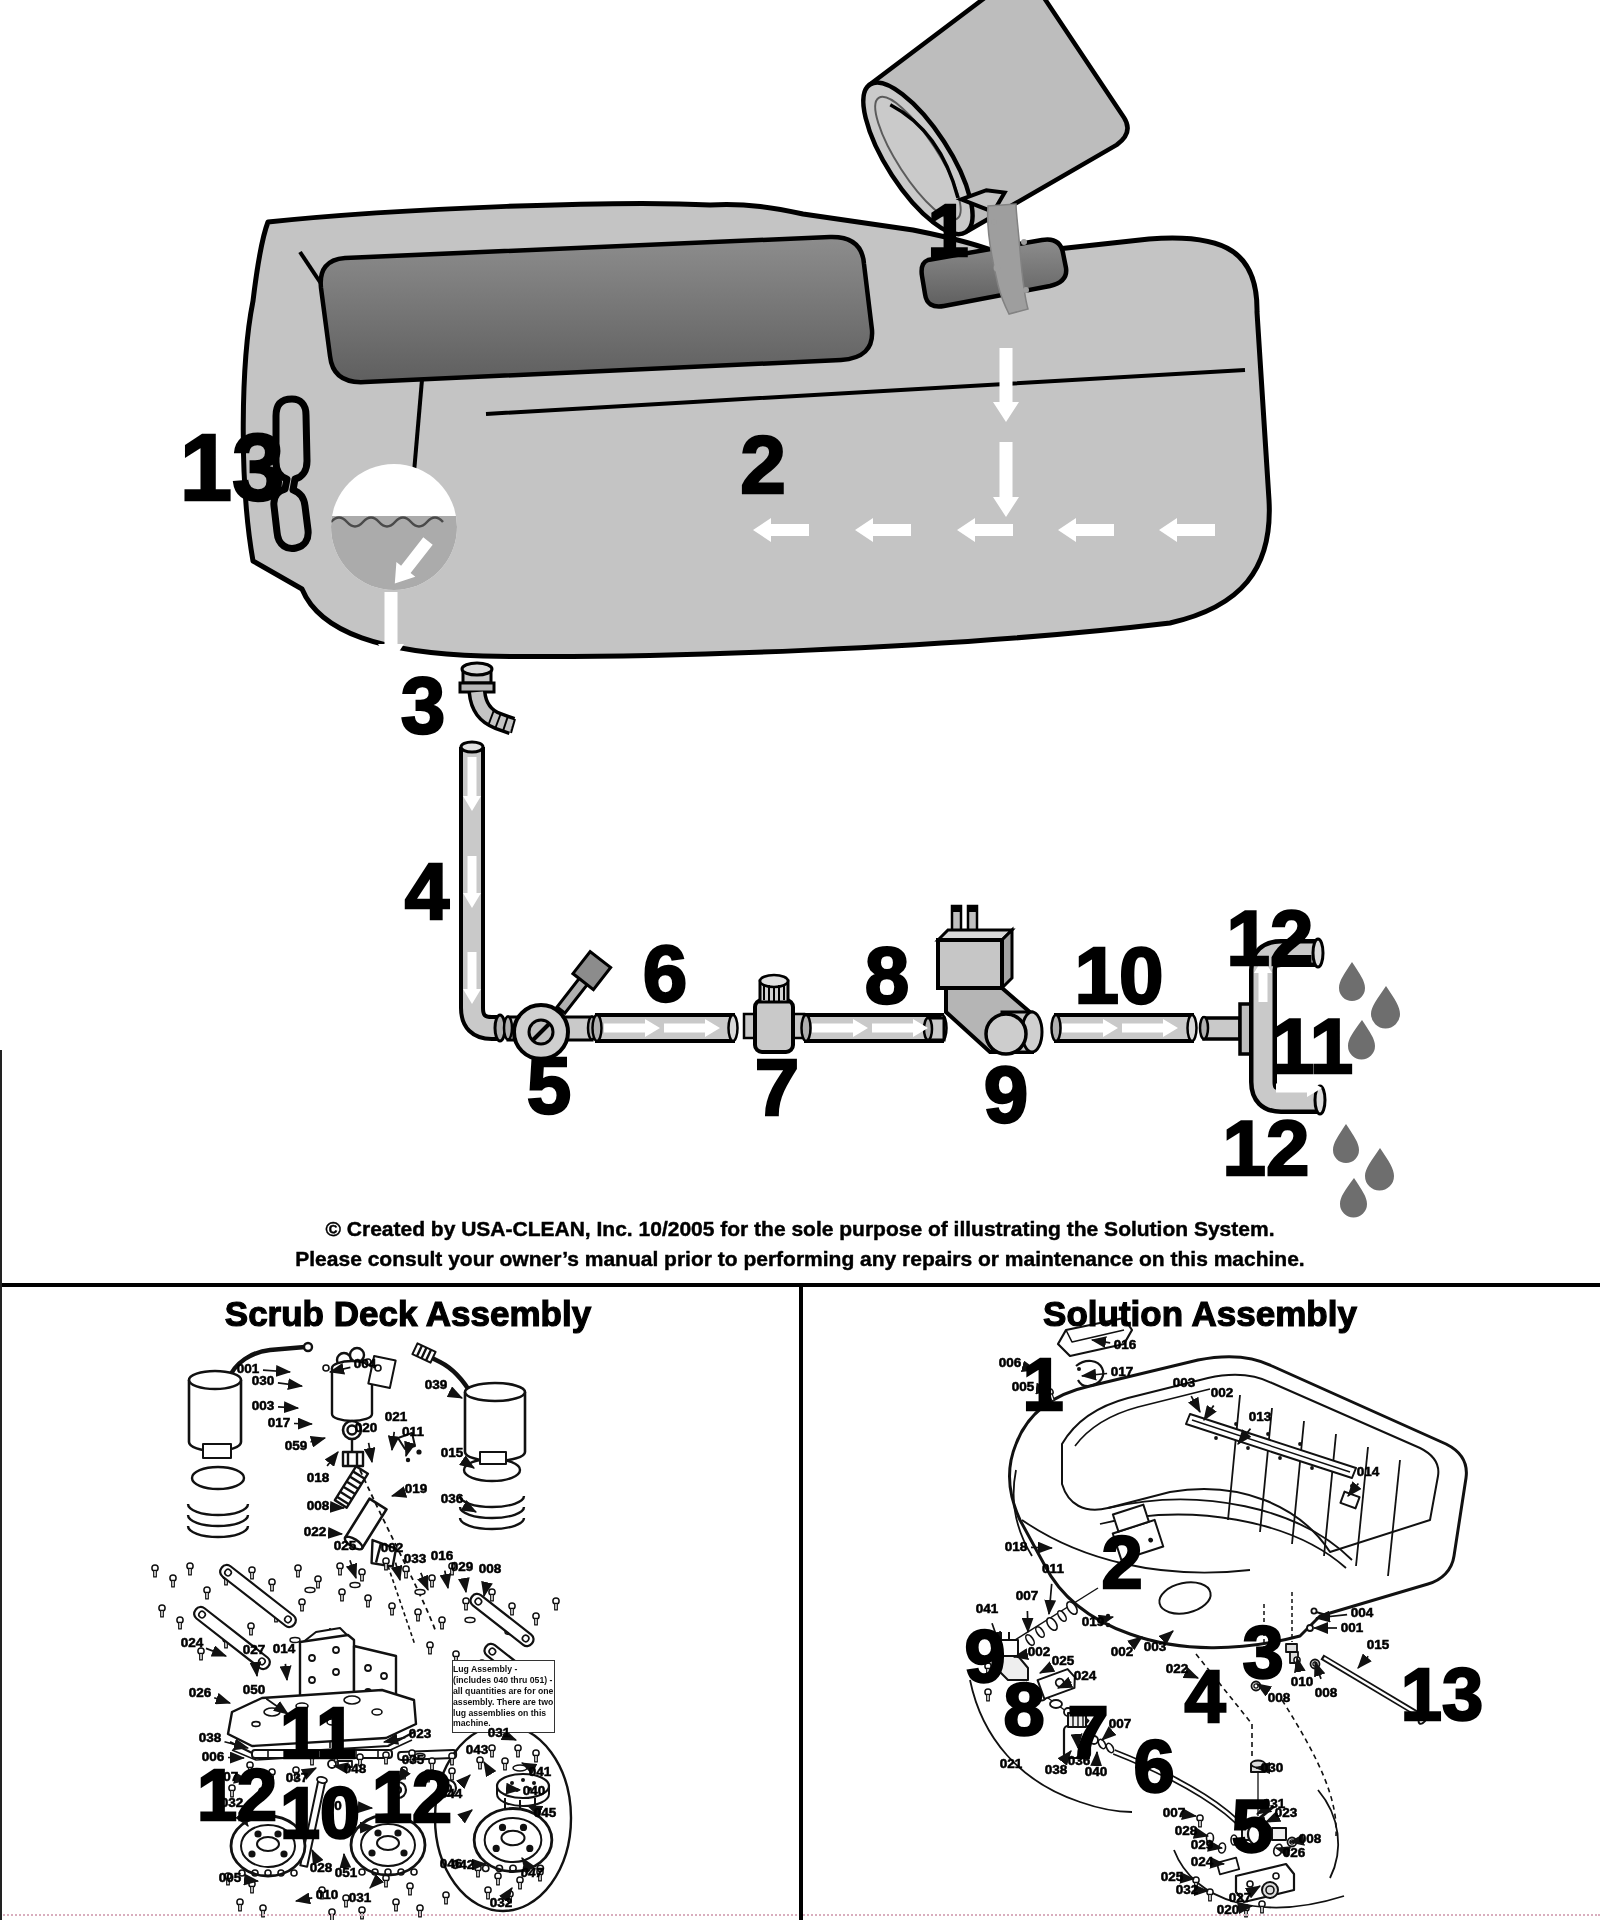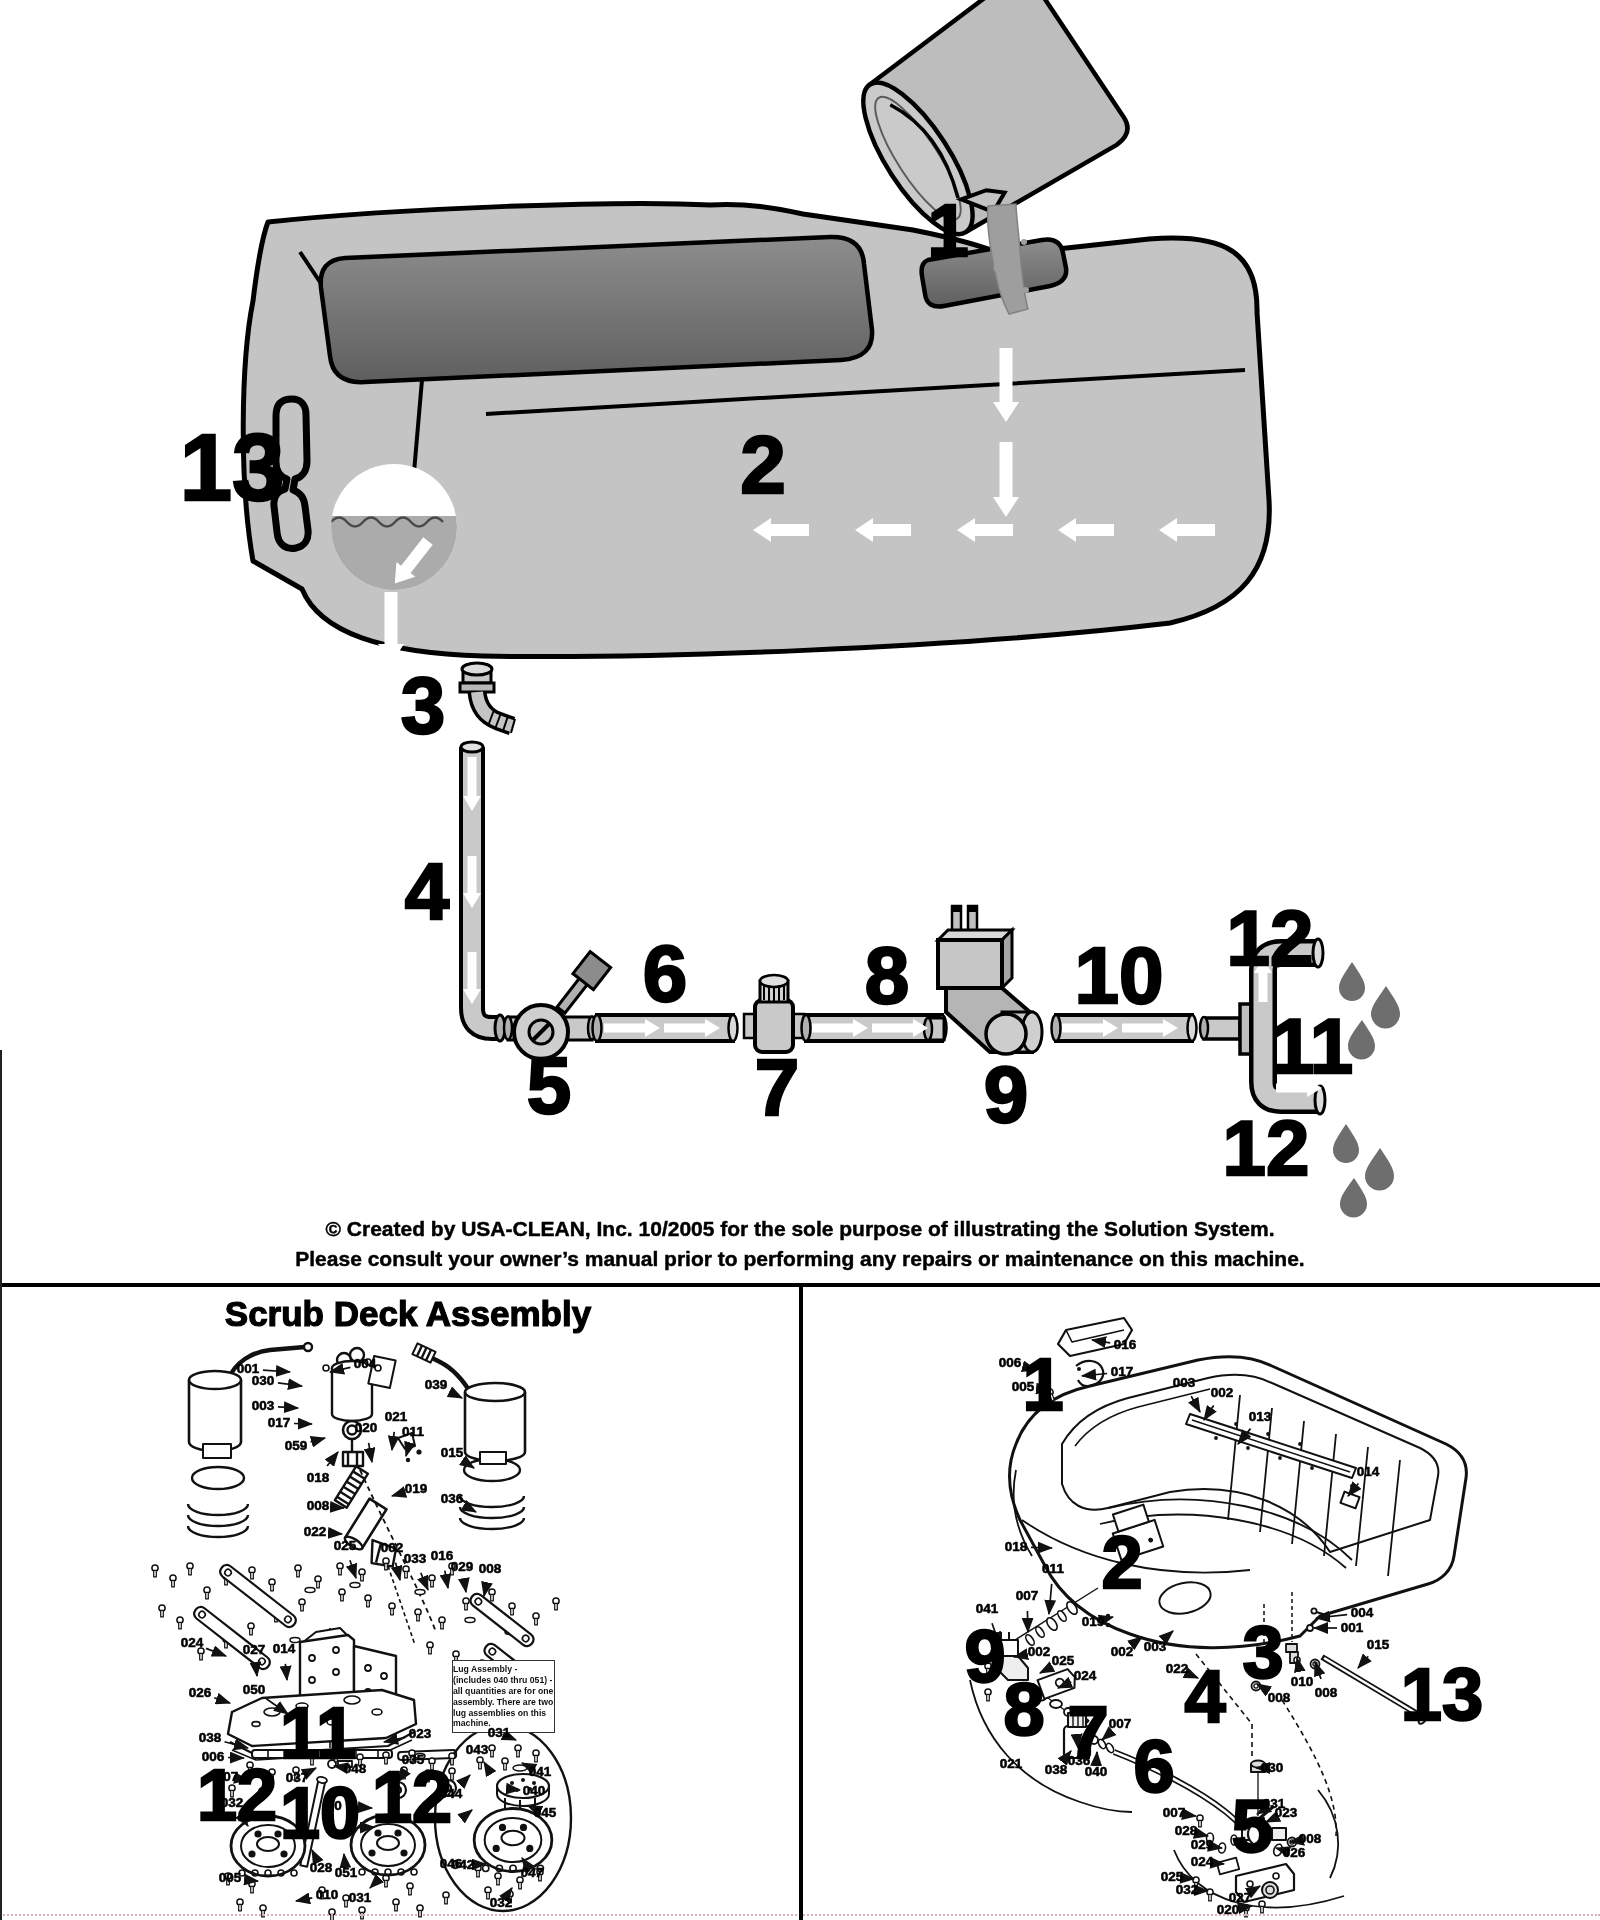--- a/index.html
+++ b/index.html
@@ -1032,20 +1032,21 @@
 <div class="divh" style="left:799px;top:1283px;width:4px;height:637px"></div>
 <div class="divh" style="left:0;top:1050px;width:2px;height:870px;background:#222"></div>
 <div class="dotline" style="left:0;top:1914px;width:1600px"></div>
 
 <div class="footer" style="top:1214px">
   <div>© Created by USA-CLEAN, Inc. 10/2005 for the sole purpose of illustrating the Solution System.</div>
   <div>Please consult your owner’s manual prior to performing any repairs or maintenance on this machine.</div>
 </div>
 
 <div class="ptitle" style="left:408px;top:1294px">Scrub Deck Assembly</div>
+<div class="ptitle" style="left:1200px;top:1294px">Solution Assembly</div>
 
 <div class="notebox" style="left:452px;top:1660px">Lug Assembly - (includes 040 thru 051) - all quantities are for one assembly.  There are two lug assemblies on this machine.</div>
 
 <div id="genLabels">
       <div class="plabel" style="left: 248px; top: 1369px;">001</div>
       <div class="plabel" style="left: 365px; top: 1364px;">004</div>
       <div class="plabel" style="left: 263px; top: 1381px;">030</div>
       <div class="plabel" style="left: 263px; top: 1406px;">003</div>
       <div class="plabel" style="left: 279px; top: 1423px;">017</div>
       <div class="plabel" style="left: 296px; top: 1446px;">059</div>

